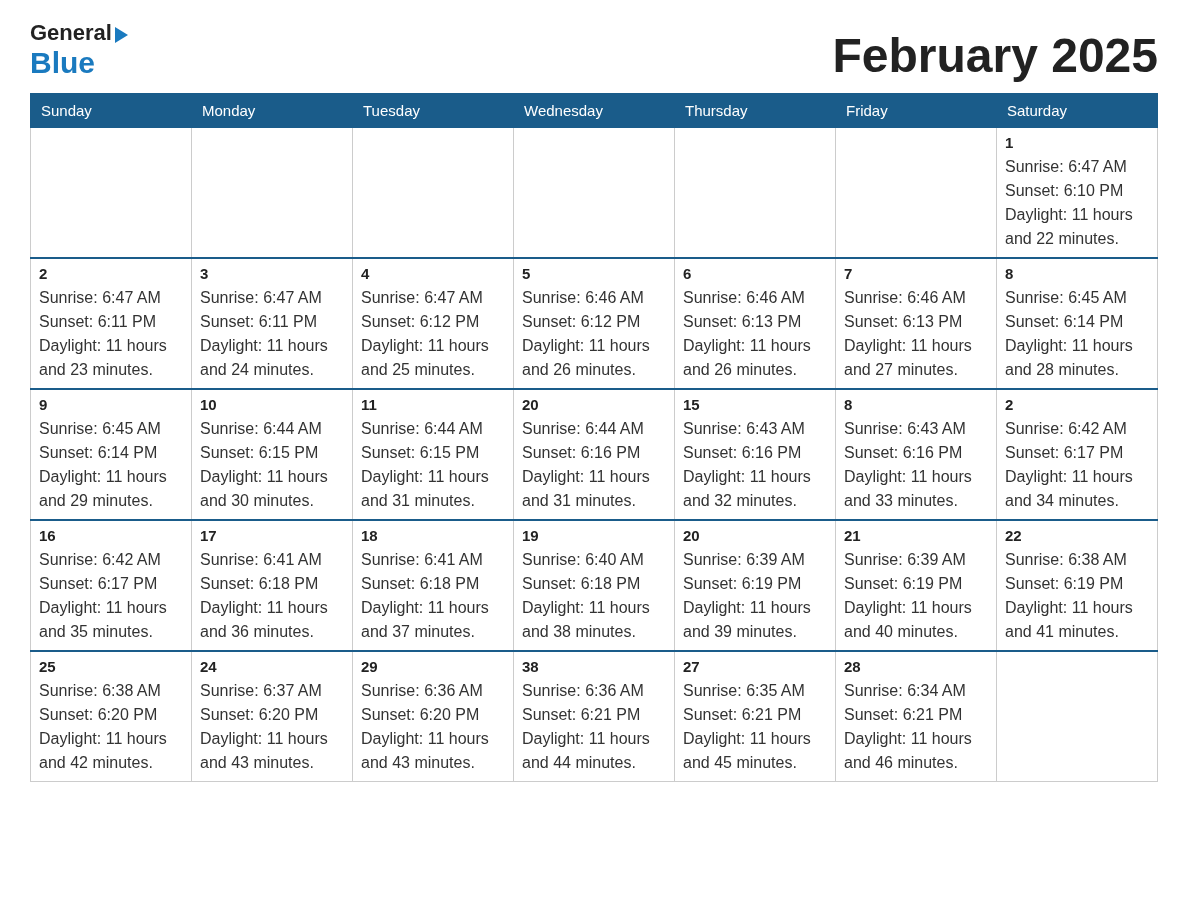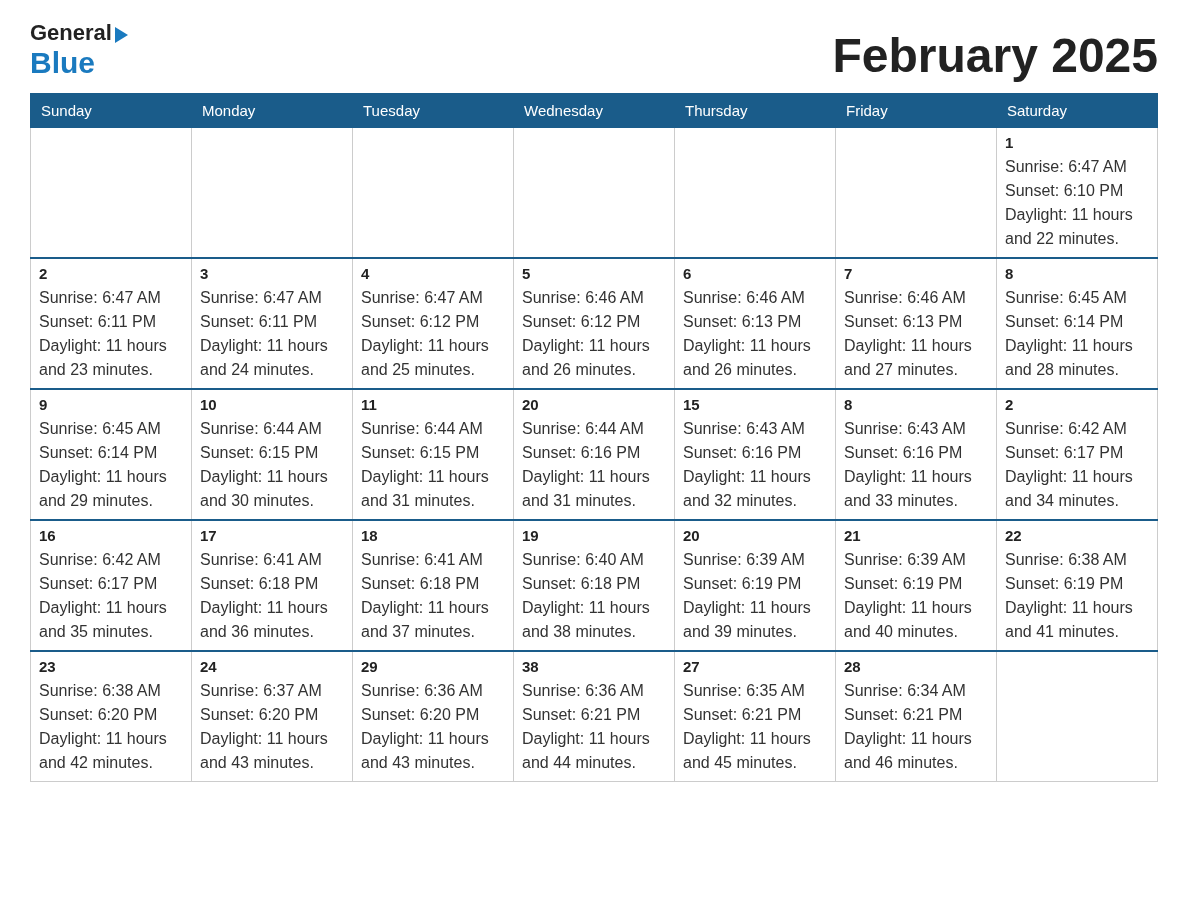--- a/index.html
+++ b/index.html
@@ -226,21 +226,21 @@
           <span class="day-num">21</span>
           <div class="day-info">Sunrise: 6:39 AM<br>Sunset: 6:19 PM<br>Daylight: 11 hours and 40 minutes.</div>
         </td>
         <td>
           <span class="day-num">22</span>
           <div class="day-info">Sunrise: 6:38 AM<br>Sunset: 6:19 PM<br>Daylight: 11 hours and 41 minutes.</div>
         </td>
       </tr>
       <tr>
         <td>
-          <span class="day-num">23</span>
+          <span class="day-num">25</span>
           <div class="day-info">Sunrise: 6:38 AM<br>Sunset: 6:20 PM<br>Daylight: 11 hours and 42 minutes.</div>
         </td>
         <td>
           <span class="day-num">24</span>
           <div class="day-info">Sunrise: 6:37 AM<br>Sunset: 6:20 PM<br>Daylight: 11 hours and 43 minutes.</div>
         </td>
         <td>
           <span class="day-num">29</span>
           <div class="day-info">Sunrise: 6:36 AM<br>Sunset: 6:20 PM<br>Daylight: 11 hours and 43 minutes.</div>
         </td>

